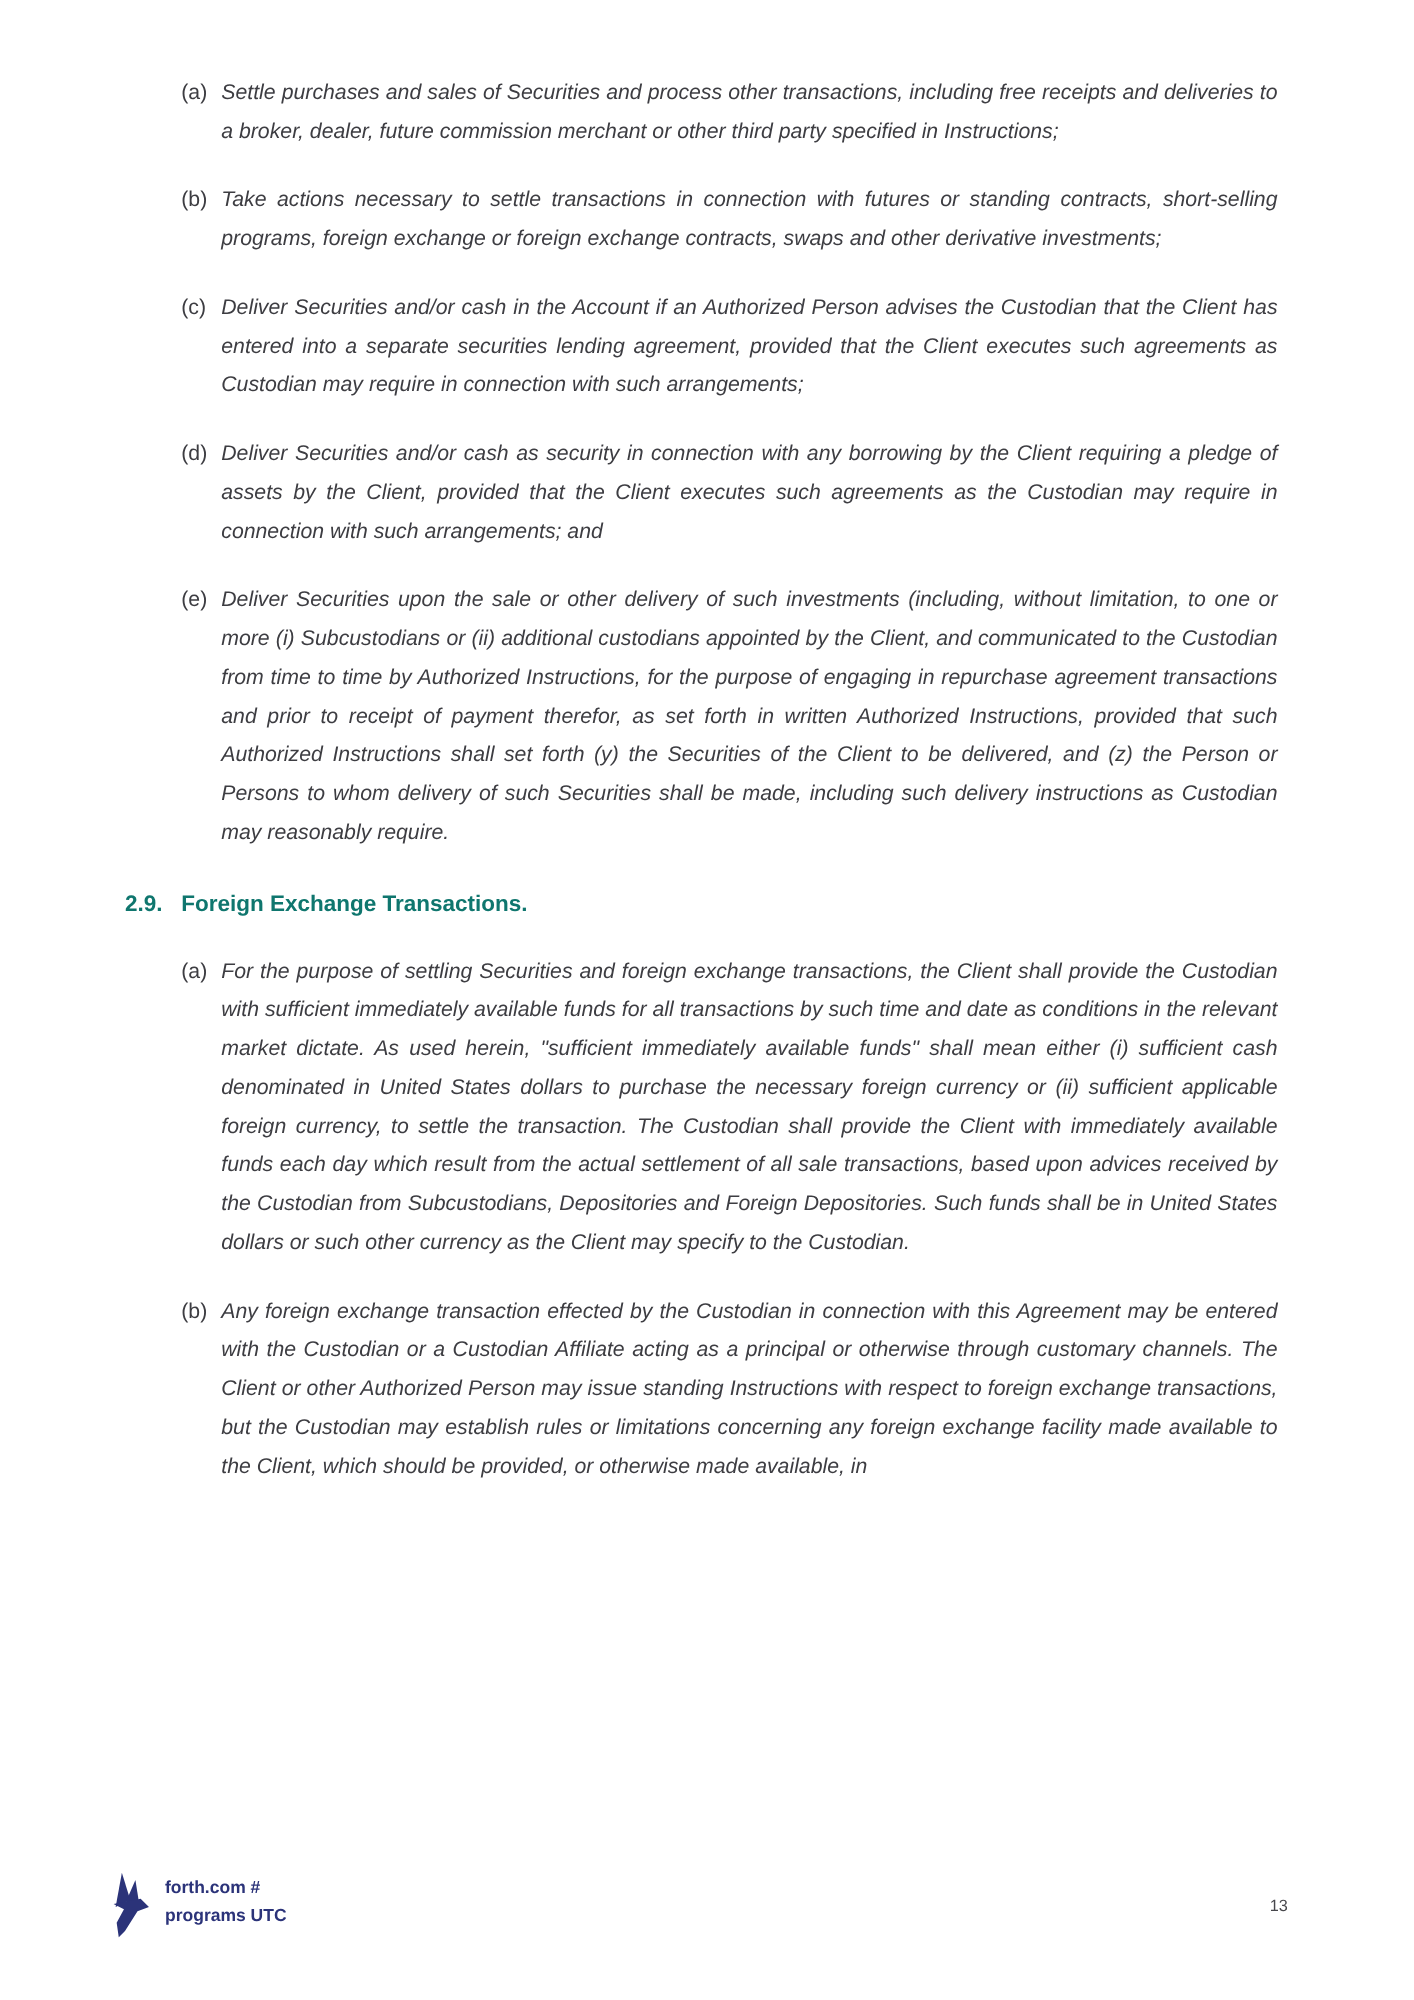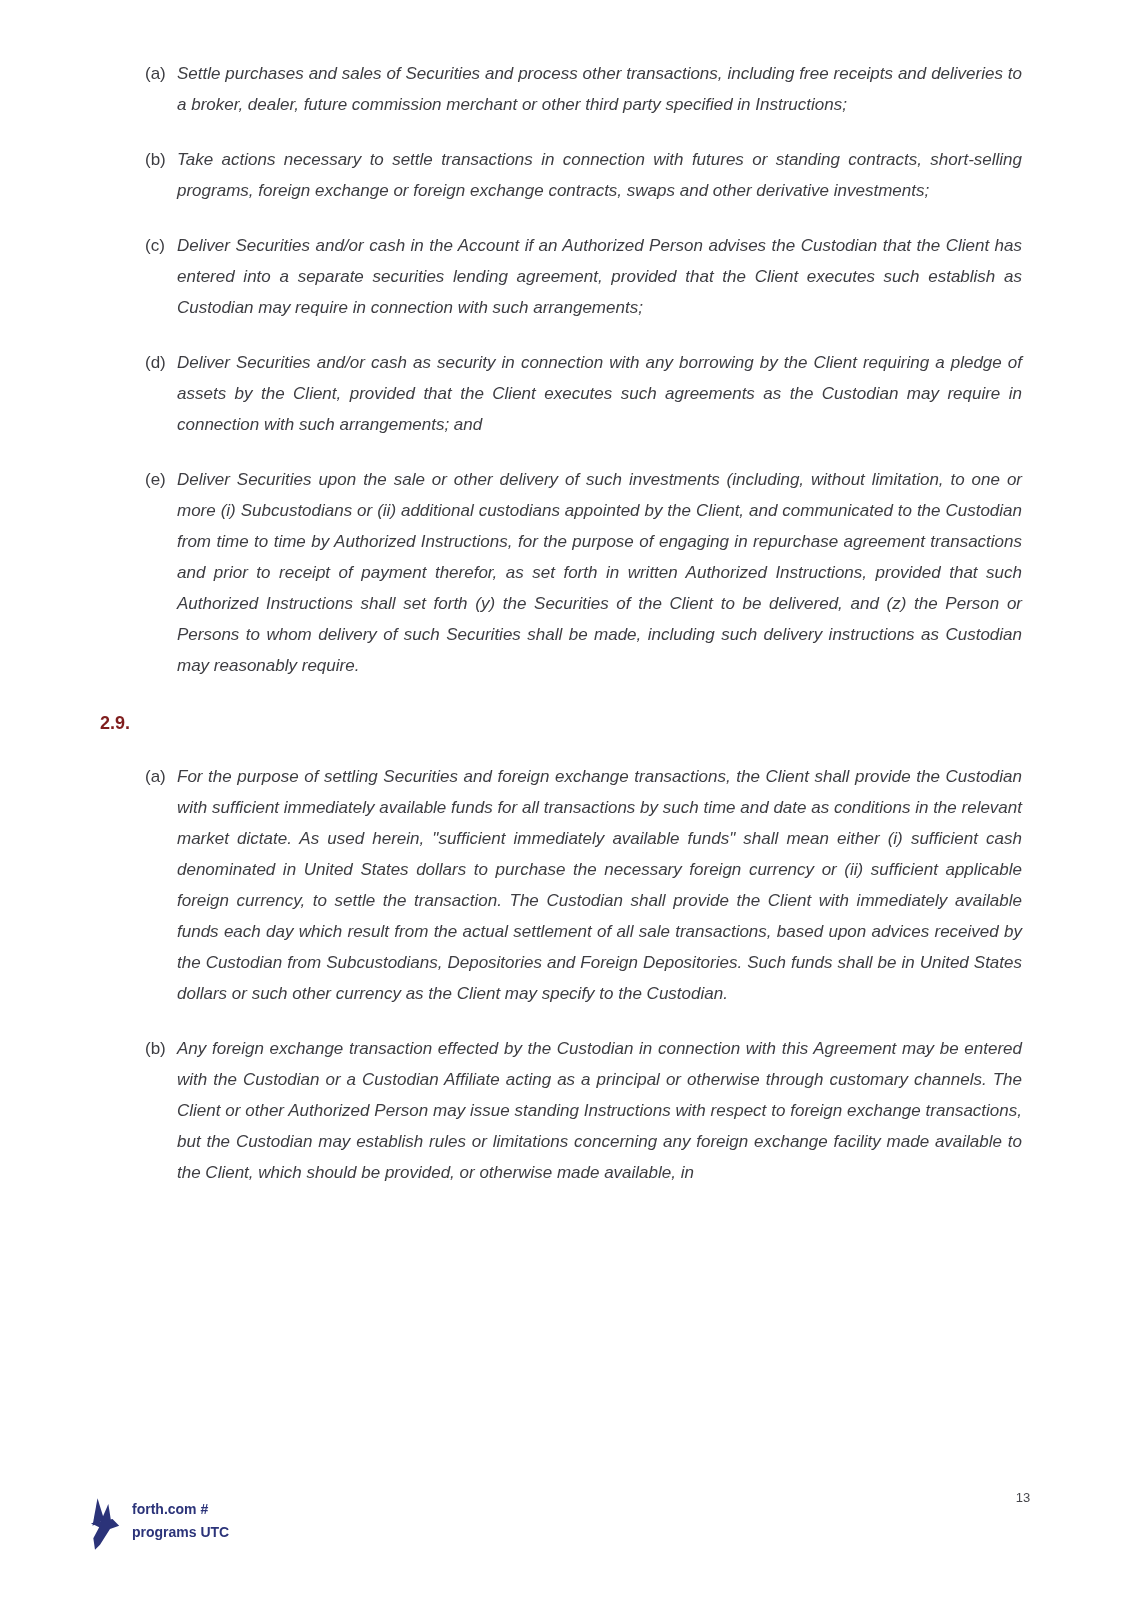--- a/index.html
+++ b/index.html
@@ -38,21 +38,21 @@
     text-align: justify;
     font-style: italic;
   }
   .section-heading {
     display: flex;
     margin-top: 27px;
     margin-bottom: 22px;
     font-size: 18px;
     line-height: 31px;
     font-weight: 700;
-    color: #7f1d1d;
+    color: #0f766e;
   }
   .section-heading .sec-number {
     flex: 0 0 45px;
   }
   .footer {
     position: absolute;
     left: 0;
     bottom: 0;
     width: 1131px;
     height: 110px;
@@ -69,21 +69,21 @@
     left: 132px;
     top: 8px;
     color: #2b3379;
     font-size: 14px;
     font-weight: 700;
     line-height: 23px;
   }
   .page-number {
     position: absolute;
     left: 1003px;
-    top: 0;
+    top: 27px;
     width: 40px;
     text-align: center;
     font-size: 13px;
     color: #47474c;
   }
 </style>
 </head>
 <body>
 
 <div class="page">
@@ -94,35 +94,36 @@
       <span class="item-text">Settle purchases and sales of Securities and process other transactions, including free receipts and deliveries to a broker, dealer, future commission merchant or other third party specified in Instructions;</span>
     </div>
 
     <div class="list-item">
       <span class="marker">(b)</span>
       <span class="item-text">Take actions necessary to settle transactions in connection with futures or standing contracts, short-selling programs, foreign exchange or foreign exchange contracts, swaps and other derivative investments;</span>
     </div>
 
     <div class="list-item">
       <span class="marker">(c)</span>
-      <span class="item-text">Deliver Securities and/or cash in the Account if an Authorized Person advises the Custodian that the Client has entered into a separate securities lending agreement, provided that the Client executes such establish as Custodian may require in connection with such arrangements;</span>
+      <span class="item-text">Deliver Securities and/or cash in the Account if an Authorized Person advises the Custodian that the Client has entered into a separate securities lending agreement, provided that the Client executes such agreements as Custodian may require in connection with such arrangements;</span>
     </div>
 
     <div class="list-item">
       <span class="marker">(d)</span>
       <span class="item-text">Deliver Securities and/or cash as security in connection with any borrowing by the Client requiring a pledge of assets by the Client, provided that the Client executes such agreements as the Custodian may require in connection with such arrangements; and</span>
     </div>
 
     <div class="list-item">
       <span class="marker">(e)</span>
       <span class="item-text">Deliver Securities upon the sale or other delivery of such investments (including, without limitation, to one or more (i) Subcustodians or (ii) additional custodians appointed by the Client, and communicated to the Custodian from time to time by Authorized Instructions, for the purpose of engaging in repurchase agreement transactions and prior to receipt of payment therefor, as set forth in written Authorized Instructions, provided that such Authorized Instructions shall set forth (y) the Securities of the Client to be delivered, and (z) the Person or Persons to whom delivery of such Securities shall be made, including such delivery instructions as Custodian may reasonably require.</span>
     </div>
 
     <div class="section-heading">
       <span class="sec-number">2.9.</span>
+      <span class="sec-title">Foreign Exchange Transactions.</span>
     </div>
 
     <div class="list-item">
       <span class="marker">(a)</span>
       <span class="item-text">For the purpose of settling Securities and foreign exchange transactions, the Client shall provide the Custodian with sufficient immediately available funds for all transactions by such time and date as conditions in the relevant market dictate. As used herein, "sufficient immediately available funds" shall mean either (i) sufficient cash denominated in United States dollars to purchase the necessary foreign currency or (ii) sufficient applicable foreign currency, to settle the transaction. The Custodian shall provide the Client with immediately available funds each day which result from the actual settlement of all sale transactions, based upon advices received by the Custodian from Subcustodians, Depositories and Foreign Depositories. Such funds shall be in United States dollars or such other currency as the Client may specify to the Custodian.</span>
     </div>
 
     <div class="list-item">
       <span class="marker">(b)</span>
       <span class="item-text">Any foreign exchange transaction effected by the Custodian in connection with this Agreement may be entered with the Custodian or a Custodian Affiliate acting as a principal or otherwise through customary channels. The Client or other Authorized Person may issue standing Instructions with respect to foreign exchange transactions, but the Custodian may establish rules or limitations concerning any foreign exchange facility made available to the Client, which should be provided, or otherwise made available, in</span>

